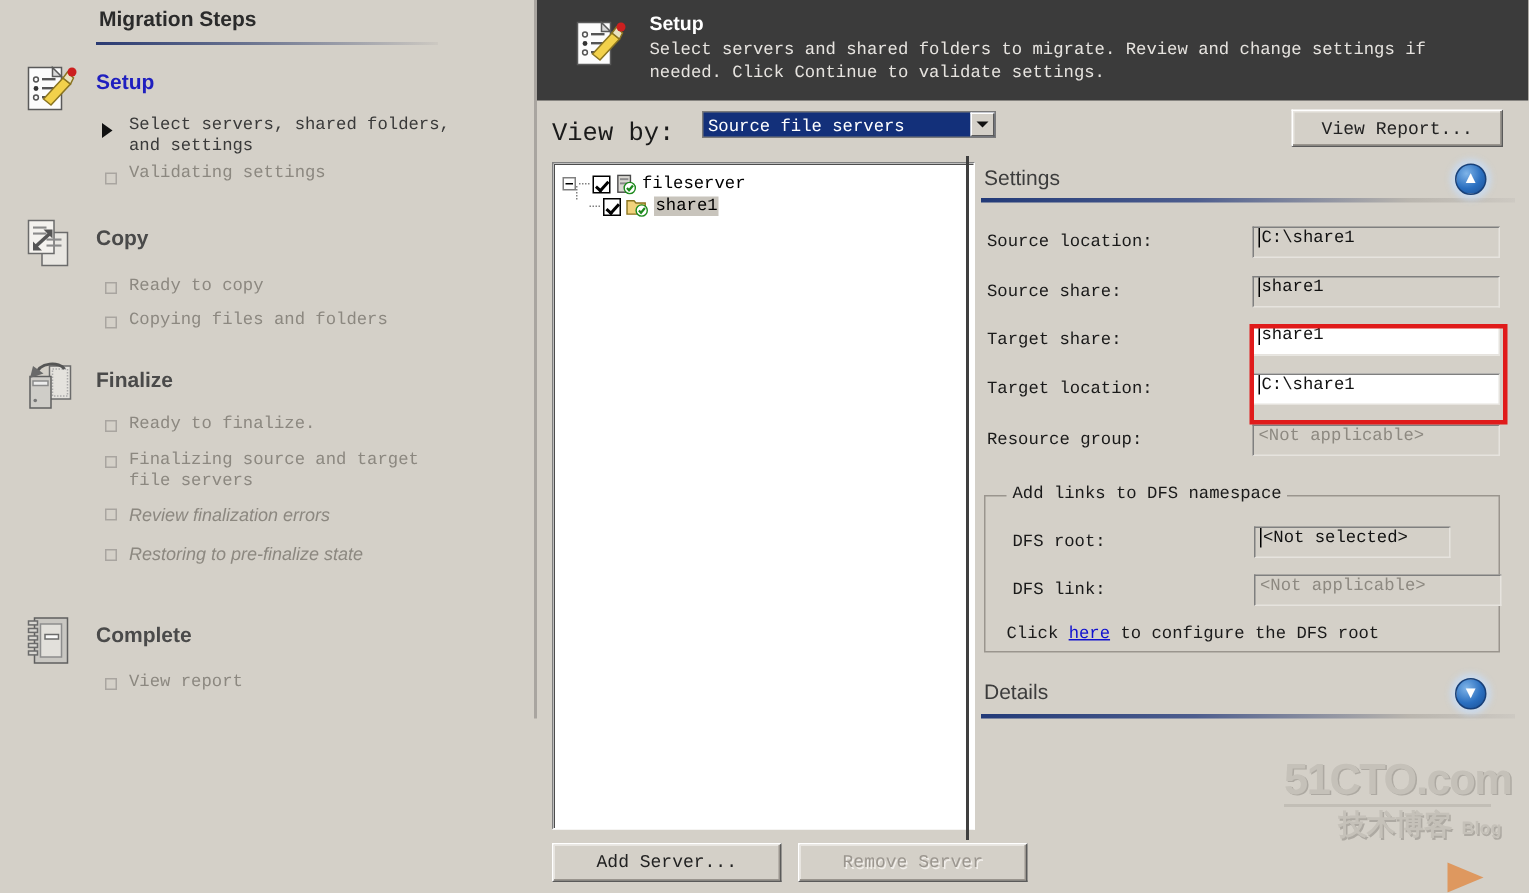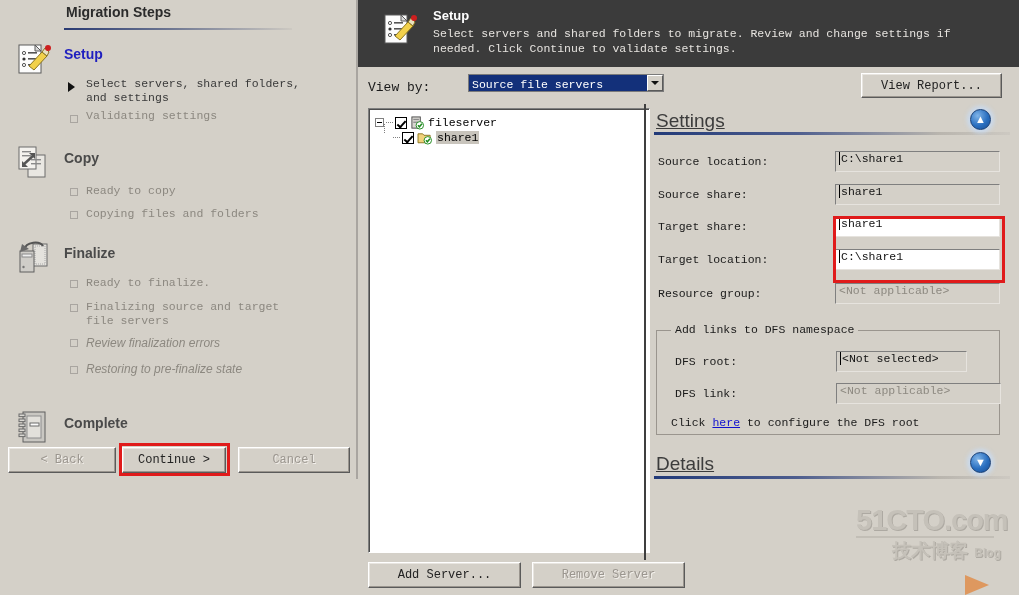--- a/index.html
+++ b/index.html
@@ -92,21 +92,21 @@
     font-size:13px;font-weight:bold;color:#ffffff;
   }
   .banner-desc{
     position:absolute;left:75px;top:26px;width:570px;
     font-family:"Liberation Mono", monospace;
     font-size:11.5px;color:#e6e3df;line-height:15px;
   }
 
   .viewby-label{
     position:absolute;left:10px;top:80px;
-    font-family:"Liberation Mono", monospace;font-size:13px;color:#1a1a1a;
+    font-family:"Liberation Mono", monospace;font-size:17px;color:#1a1a1a;
   }
   .combo{
     position:absolute;left:110px;top:74px;width:196px;height:18px;
     border:1px solid #7a7a7a;
     background:#13307a;box-sizing:border-box;
     display:flex;align-items:flex-end;
   }
   .combo-text{
     font-family:"Liberation Mono", monospace;font-size:11.5px;color:#ffffff;
     padding-left:3px;white-space:nowrap;flex:1;
@@ -163,21 +163,21 @@
 
   
   .vdiv{
     position:absolute;left:286px;top:104px;width:2px;height:456px;
     background:#3f3f3f;
   }
 
   
   .pane{position:absolute;left:292px;top:108px;width:360px;}
   .sec-title{
-    position:absolute;font-size:19px;color:#3c3c3c;font-weight:normal;text-decoration:underline;
+    position:absolute;font-size:14px;color:#3c3c3c;font-weight:normal;
   }
   .sec-rule{
     position:absolute;height:3px;
     background:linear-gradient(to right,#223a78 0%,#4d5d8e 40%,#b9b5ae 80%,#cdc9c2 100%);
   }
   .chevbtn{
     position:absolute;width:19px;height:19px;border-radius:50%;
     background:radial-gradient(circle at 35% 30%, #7fb4e8 0%, #2a6fc0 55%, #1a4d91 100%);
     border:1px solid #17407a;
     box-shadow:0 0 4px 3px rgba(200,220,245,.85);
@@ -330,26 +330,20 @@
           <rect x="5" y="16" width="6" height="2.6"></rect>
           <rect x="5" y="21" width="6" height="2.6"></rect>
           <rect x="5" y="26" width="6" height="2.6"></rect>
         </g>
       </svg>
       <div class="step-head" style="top:415px">Complete</div>
       <div class="sq" style="top:452px"></div>
       <div class="sub dim" style="top:448px">View report</div>
     </div>
 
-    <div class="navbar">
-      <div class="btn disabled" id="back-btn">&lt; Back</div>
-      <div class="btn" id="continue-btn">Continue &gt;</div>
-      <div class="btn disabled" id="cancel-btn">Cancel</div>
-      <div class="focus-ring" id="continue-ring"></div>
-    </div>
   </div>
 
   <div class="main">
 
     <div class="banner">
       <svg class="banner-icon" viewBox="0 0 38 38">
         <rect x="5" y="5" width="22" height="28" fill="#fcfcfc" stroke="#5a5a5a"></rect>
         <polygon points="21,5 27,11 21,11" fill="#d8d8d8" stroke="#5a5a5a"></polygon>
         <circle cx="10" cy="13" r="1.6" fill="none" stroke="#555"></circle>
         <circle cx="10" cy="19" r="1.6" fill="#333"></circle>

